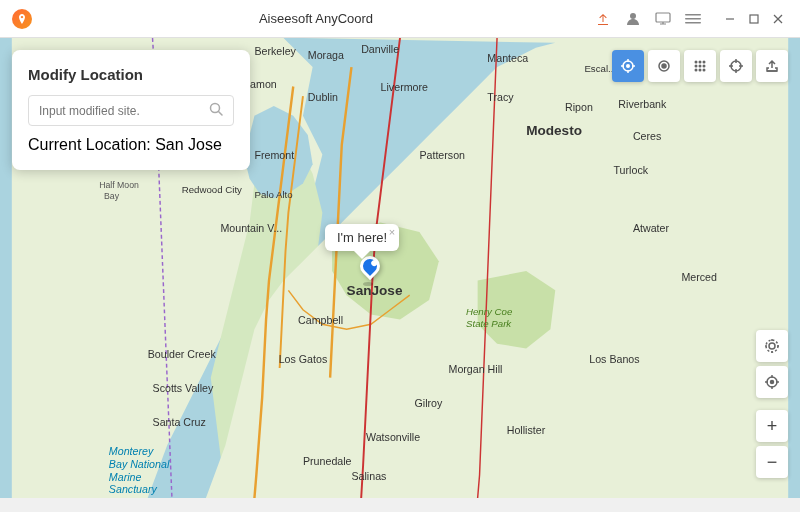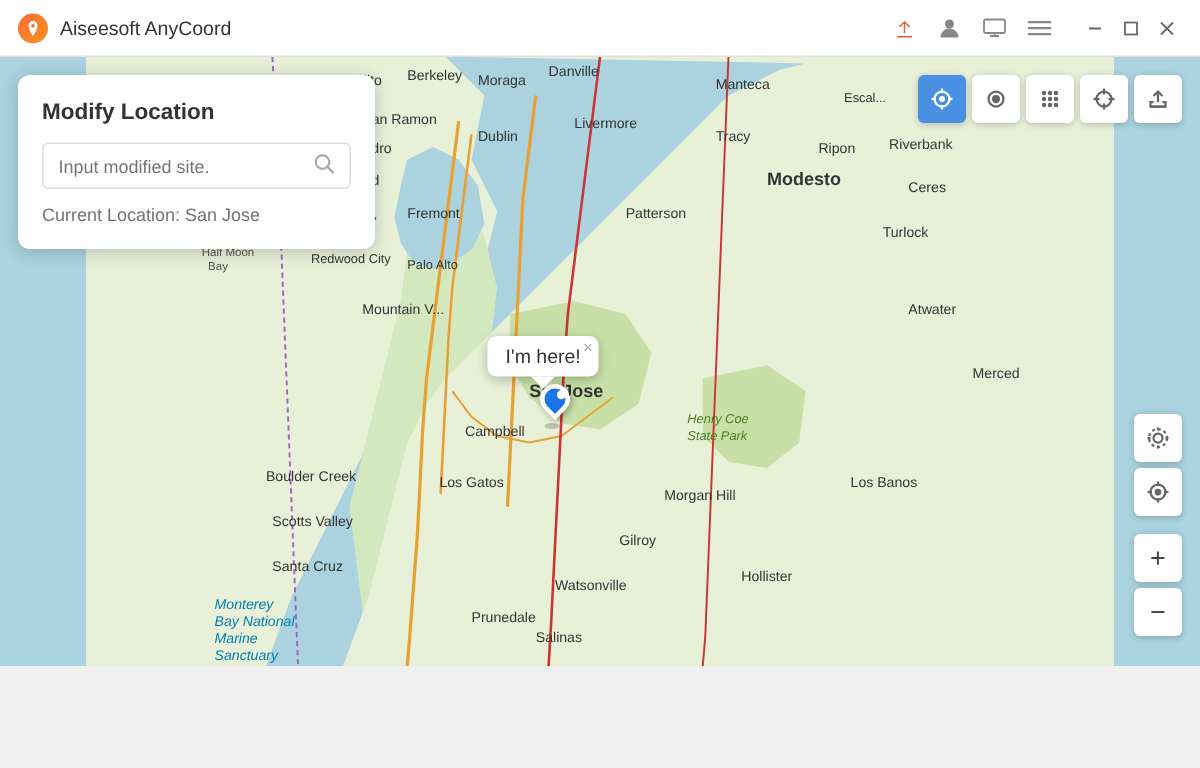--- a/index.html
+++ b/index.html
@@ -21,20 +21,21 @@
       border-radius: 50%;
       display: flex; align-items: center; justify-content: center;
       flex-shrink: 0;
     }
     #titlebar .logo svg { width: 12px; height: 12px; }
     #titlebar .app-name {
       font-size: 13px;
       color: #333;
       font-weight: 500;
       flex: 1;
+      text-align: center;
     }
     #titlebar .win-controls {
       display: flex;
       gap: 4px;
       align-items: center;
     }
     #titlebar .win-controls .ctrl-btn {
       width: 20px; height: 20px;
       display: flex; align-items: center; justify-content: center;
       cursor: pointer;
@@ -55,21 +56,21 @@
       cursor: pointer;
       color: #888;
       font-size: 14px;
       border-radius: 3px;
     }
 
     
     #main {
       position: relative;
       width: 800px;
-      height: 406px;
+      height: 460px;
       overflow: hidden;
     }
 
     
     #map-bg {
       position: absolute;
       inset: 0;
       background-color: #aad3df;
       overflow: hidden;
     }
@@ -115,22 +116,22 @@
       outline: none;
       font-size: 12px;
       color: #999;
       background: transparent;
     }
     .search-box .search-icon {
       color: #aaa;
       font-size: 14px;
     }
     .current-location {
-      font-size: 12px;
-      color: #737373;
+      font-size: 16px;
+      color: #000000;
     }
 
     
     #map-toolbar {
       position: absolute;
       top: 12px;
       right: 12px;
       display: flex;
       gap: 4px;
       z-index: 10;

